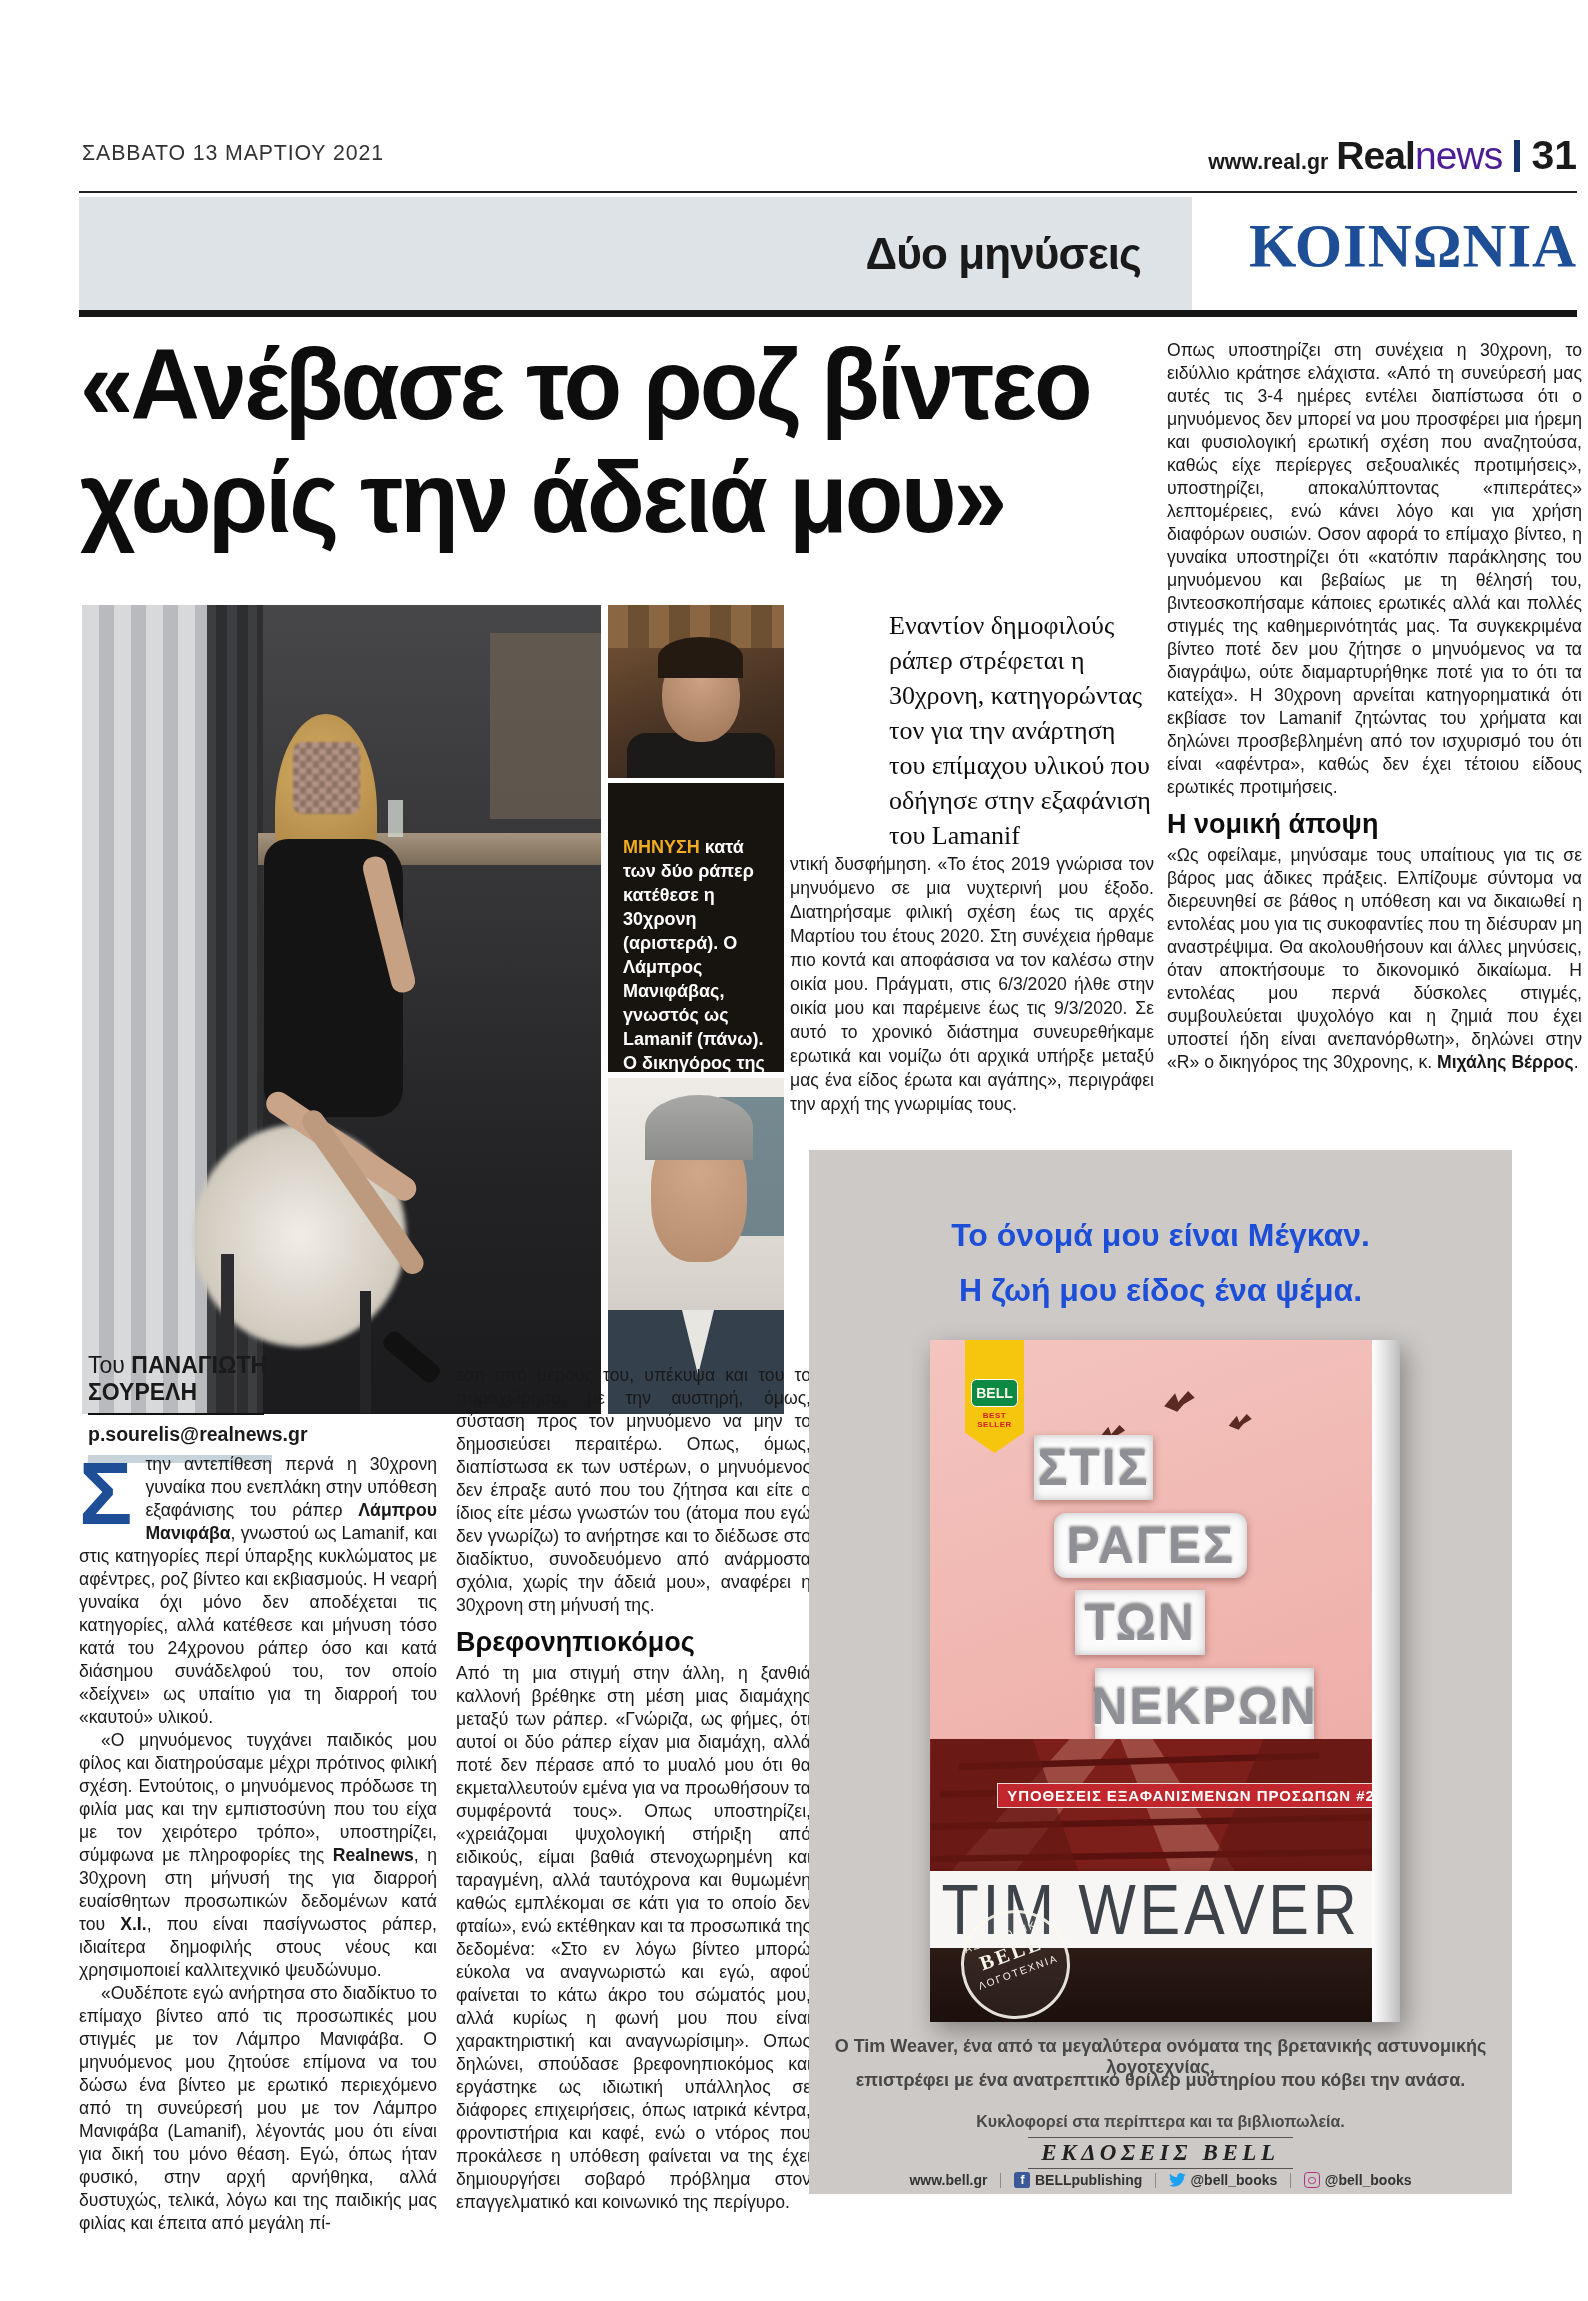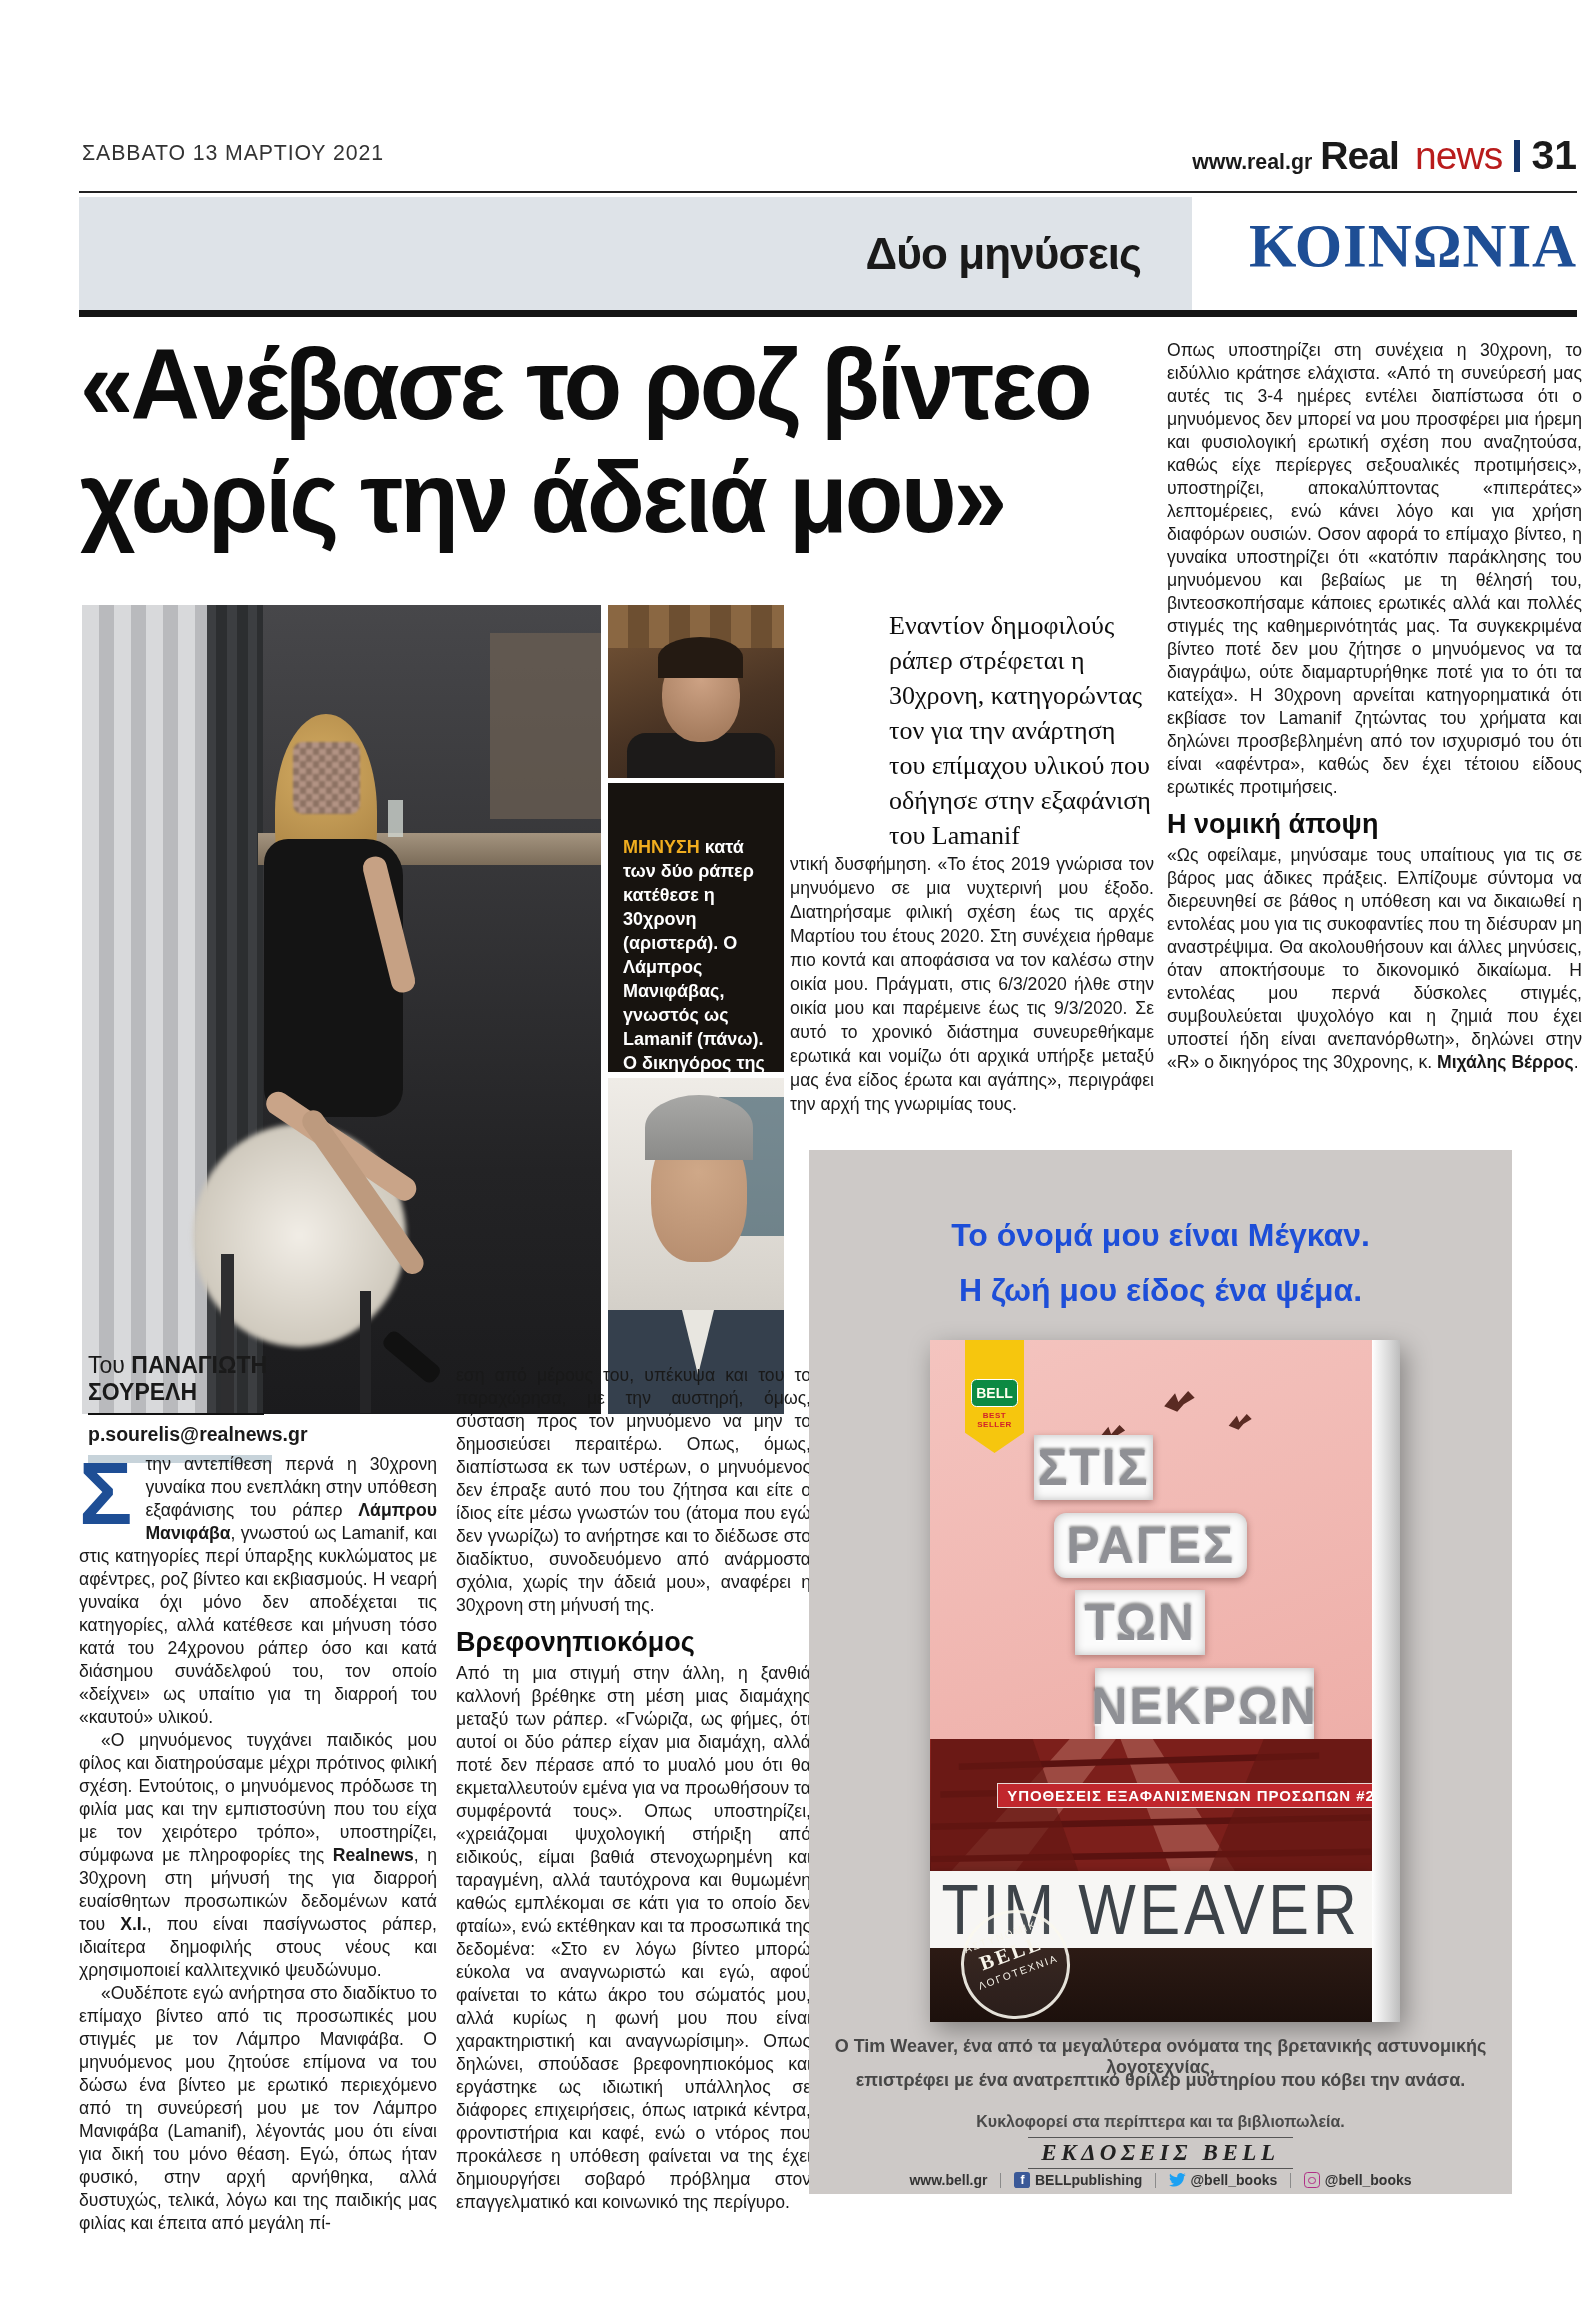--- a/index.html
+++ b/index.html
@@ -4,21 +4,21 @@
 <style>
   html,body{margin:0;padding:0;background:#fff;}
   .page{position:relative;width:1589px;height:2301px;background:#fff;overflow:hidden;
         font-family:"Liberation Sans",sans-serif;color:#1a1a1a;}
   .abs{position:absolute;}
   
   .date{left:82px;top:141px;font-size:21.3px;letter-spacing:0.9px;color:#333;font-stretch:condensed;}
   .masthead{right:12px;top:132px;display:flex;align-items:baseline;gap:8px;}
   .site-url{font-weight:bold;font-size:21.3px;}
   .brand-bold{font-weight:900;font-size:39px;letter-spacing:-0.9px;}
-  .brand-light{font-weight:400;font-size:39px;letter-spacing:-0.9px;color:#b91c1c;margin-left:16px;}
+  .brand-light{font-weight:400;font-size:39px;letter-spacing:-0.9px;color:#4c1d95;}
   .brand-bar{width:5.6px;height:32px;background:#16366b;align-self:center;margin:0 3.7px;}
   .page-num{font-weight:900;font-size:41px;}
   .header-rule{left:79px;top:191px;width:1498px;height:1.9px;background:#222;}
   .kicker-band{left:79px;top:197px;width:1113px;height:113px;background:#dee3e8;
                display:flex;align-items:center;justify-content:flex-end;padding-right:51px;box-sizing:border-box;}
   .kicker{font-weight:900;font-size:44px;letter-spacing:-0.9px;}
   .section-title{right:12px;top:211px;font-family:"Liberation Serif",serif;font-weight:bold;
                  font-size:61px;color:#1e4e95;letter-spacing:0.9px;}
   .black-rule{left:79px;top:310px;width:1498px;height:6.5px;background:#151515;}
   

